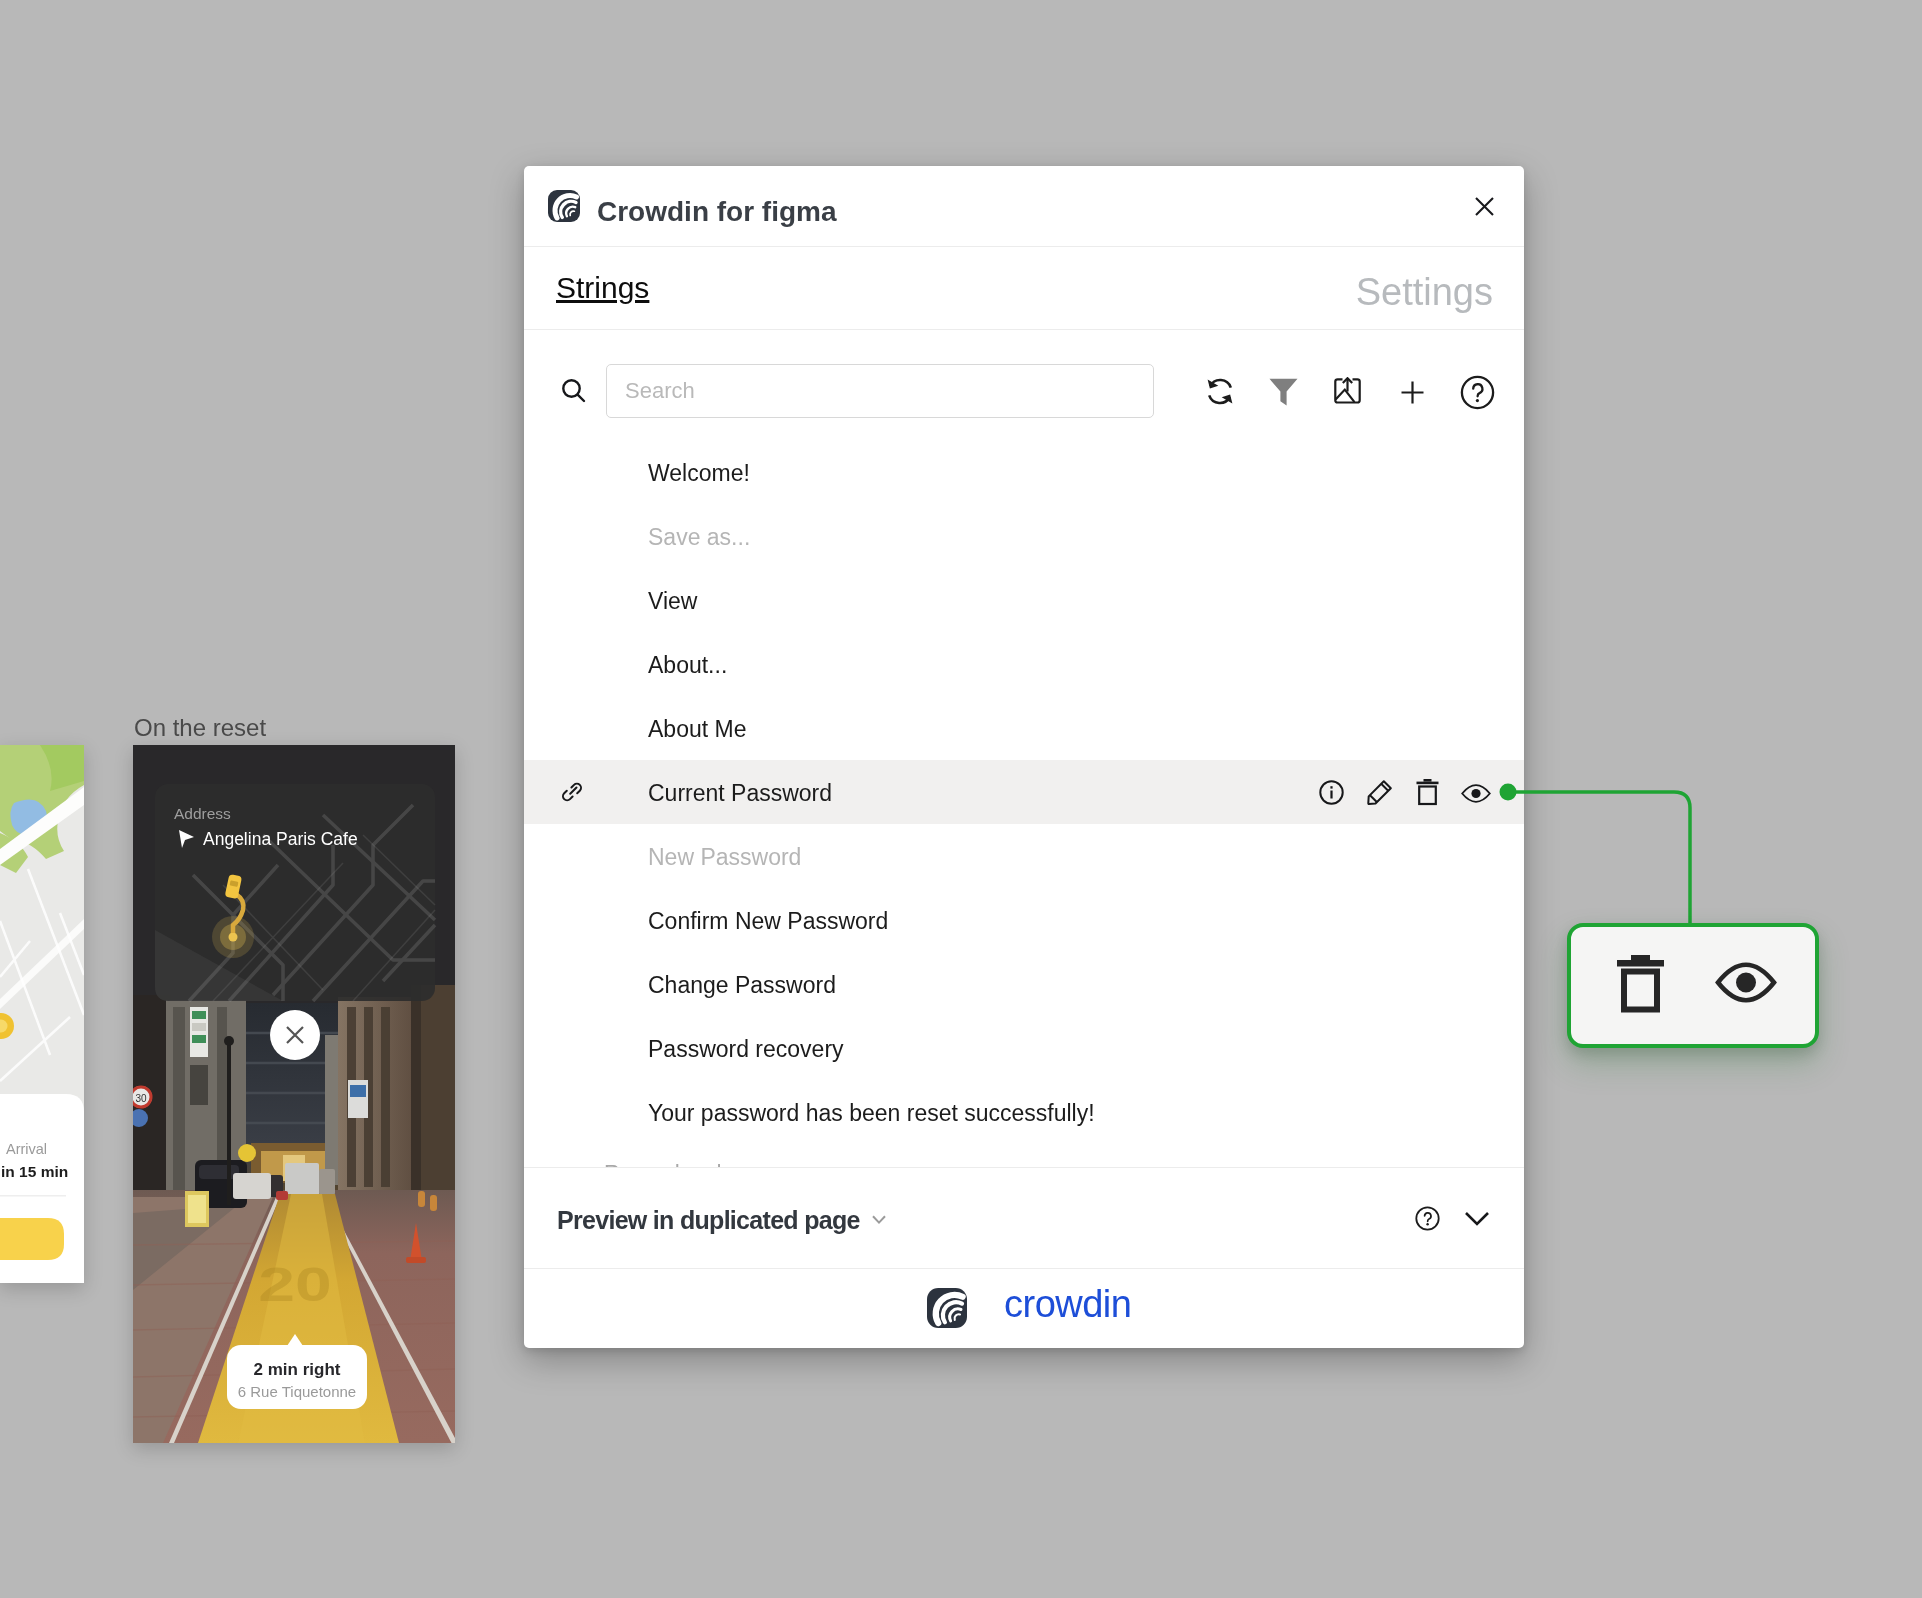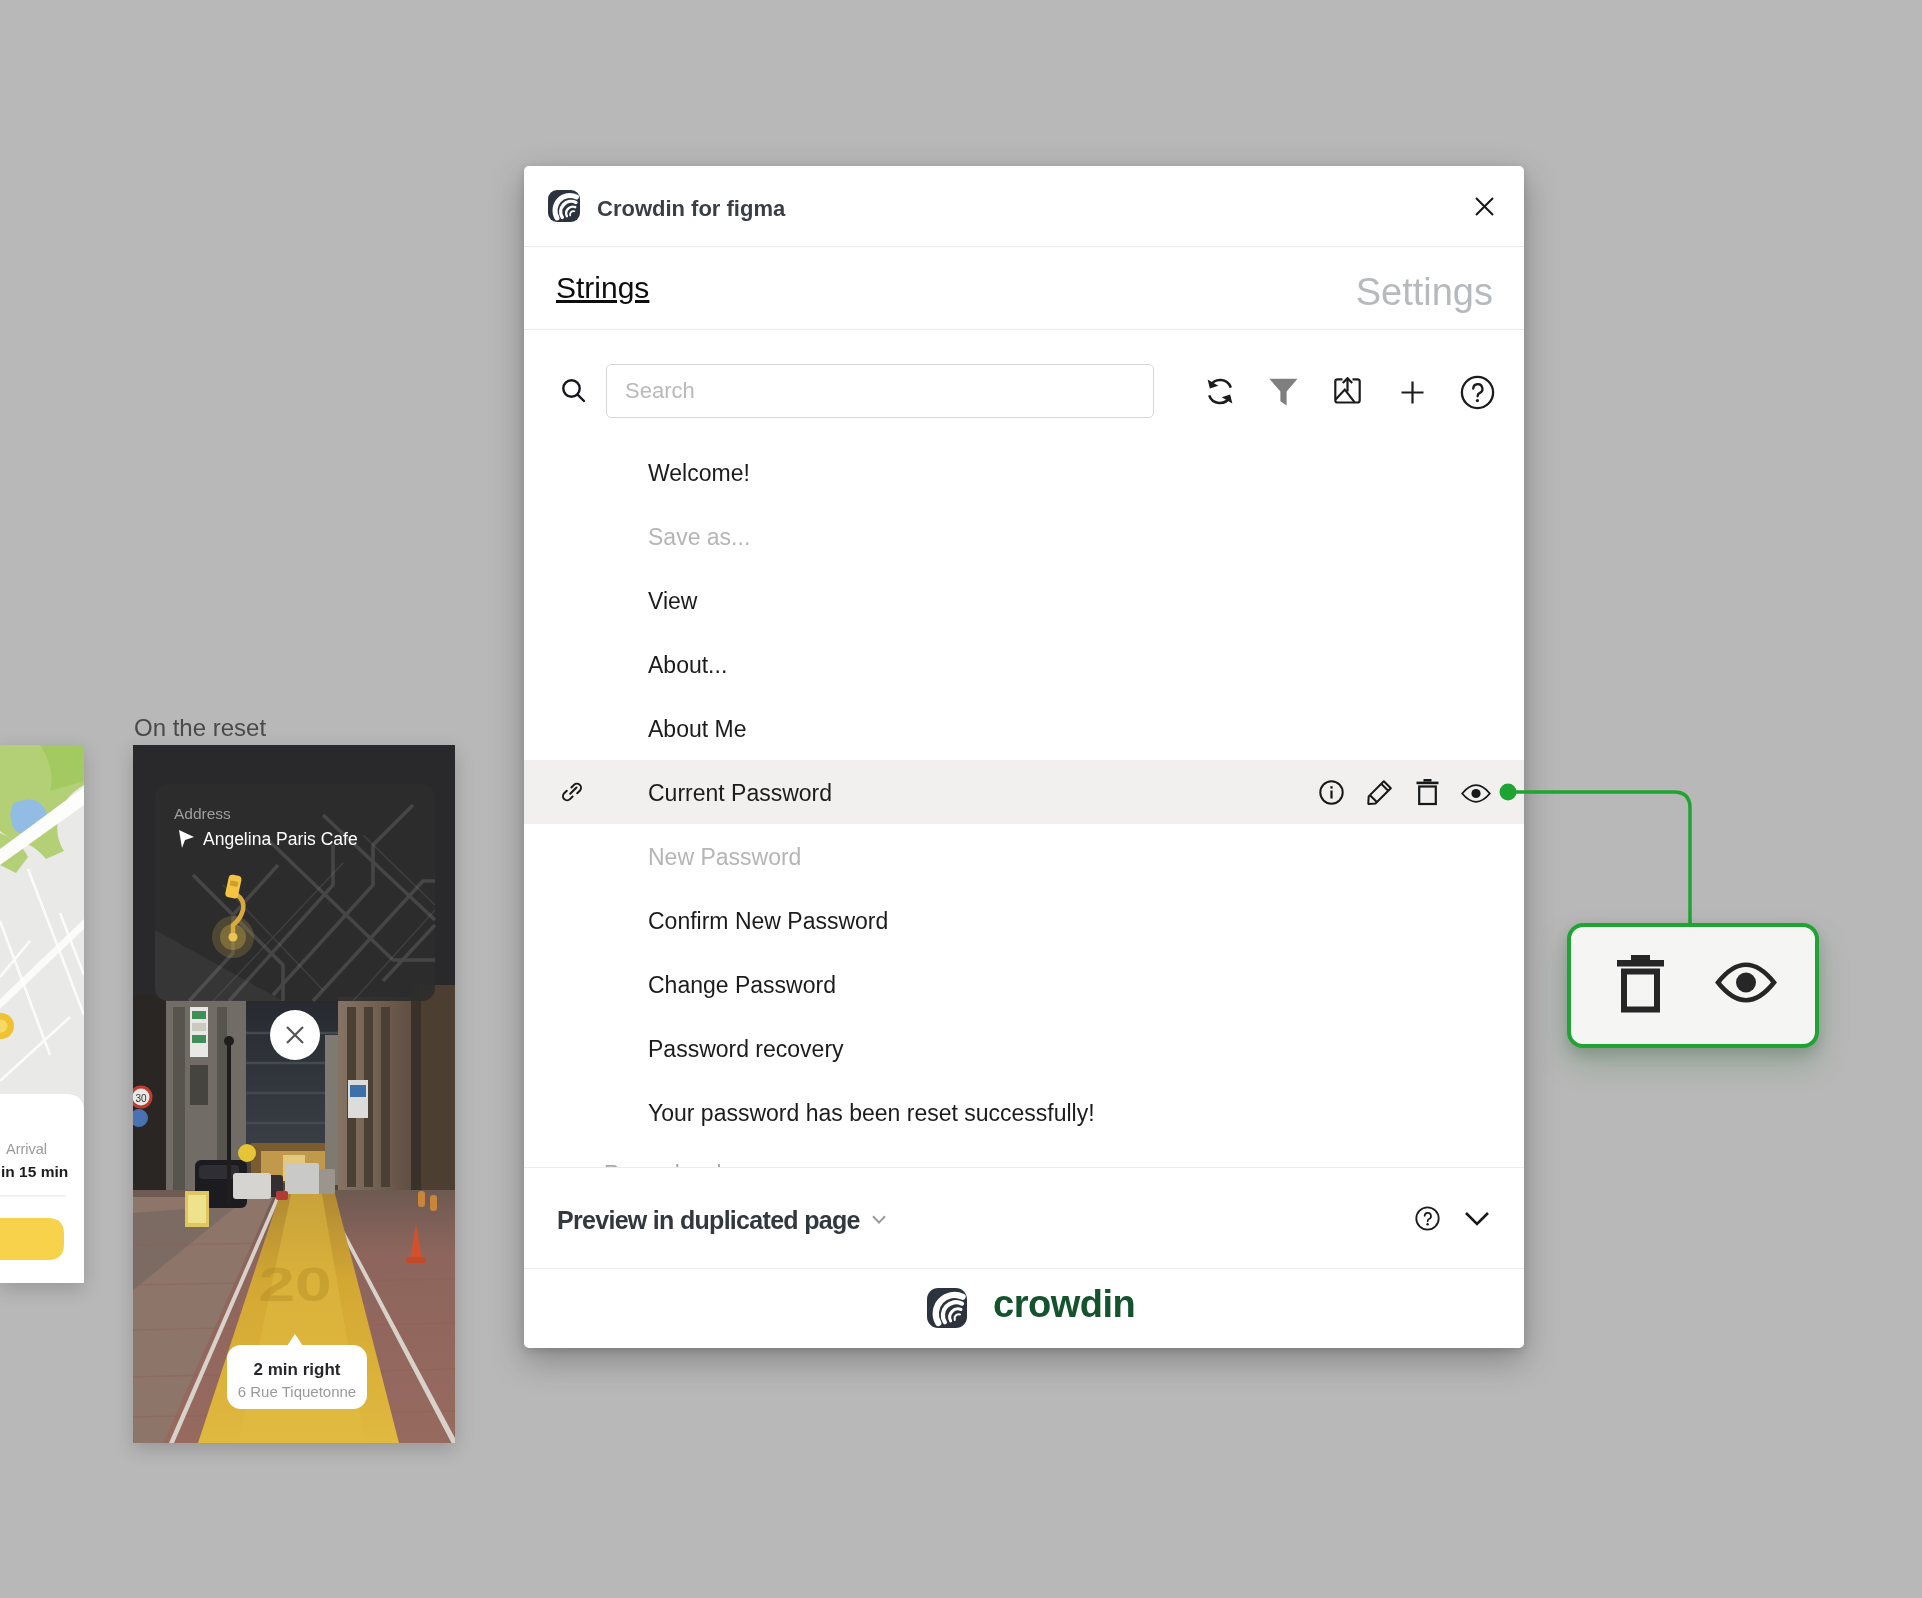--- a/index.html
+++ b/index.html
@@ -11,35 +11,35 @@
   }
   .abs { position:absolute; }
 
   
   #dialog {
     left:524px; top:166px; width:1000px; height:1182px;
     background:#ffffff; border-radius:5px;
     box-shadow:0 12px 34px rgba(0,0,0,0.28), 0 3px 8px rgba(0,0,0,0.12);
   }
   .hdr-divider { left:0; width:1000px; height:1px; background:#ececec; }
-  #plugin-title { left:73px; top:30px; font-size:22px; font-weight:bold; color:#3a3f46; }
+  #plugin-title { left:73px; top:30px; font-size:28px; font-weight:bold; color:#3a3f46; }
   #strings-tab { left:32px; top:105px; font-size:30px; color:#0d0d0d;text-decoration:underline; }
   #settings-tab { right:31px; top:105px; font-size:38px; color:#b7babd; }
   .row-text { position:absolute; left:80px; font-size:23px; color:#1c1c1c;margin-left:44px; }
   .row-gray { color:#b5b5b5; }
   #hl-row { left:0; top:594px; width:1000px; height:64px; background:#f1f0ef; }
   #search-input {
     left:82px; top:198px; width:548px; height:54px;
     border:1.5px solid #d8d8d8; border-radius:5px;
   }
   #search-ph { left:101px; top:212px; font-size:22px; color:#b9b9b9; }
   #footer-label { left:33px; top:1040px; font-size:25px; font-weight:bold; color:#33383f; letter-spacing:-0.7px; }
   #clipfrag { left:80px; top:995px; width:600px; height:6px; overflow:hidden; }
   #clipfrag div { font-size:22px; color:#a8a8a8; margin-top:-1px; }
-  #crowdin-word { left:469px; top:1117px; font-size:38px; font-weight:bold; color:#14532d; letter-spacing:-0.5px;}
+  #crowdin-word { left:480px; top:1117px; font-size:38px; font-weight:normal; color:#1d4ed8; letter-spacing:-0.5px;}
 
   
   #frame1 { left:0; top:745px; width:84px; height:538px; background:#15803d; box-shadow:0 6px 18px rgba(0,0,0,0.18); overflow:hidden;text-align:right; }
   #street-label { left:134px; top:714px; font-size:24px; color:#4a4a4a; }
   #frame2 { left:133px; top:745px; width:322px; height:698px; background:#2b2a29; box-shadow:0 6px 18px rgba(0,0,0,0.18); overflow:hidden; }
 
   
   #callout {
     left:1567px; top:923px; width:252px; height:125px;
     background:#f5f5f4; border:4px solid #1fa434; border-radius:16px;

